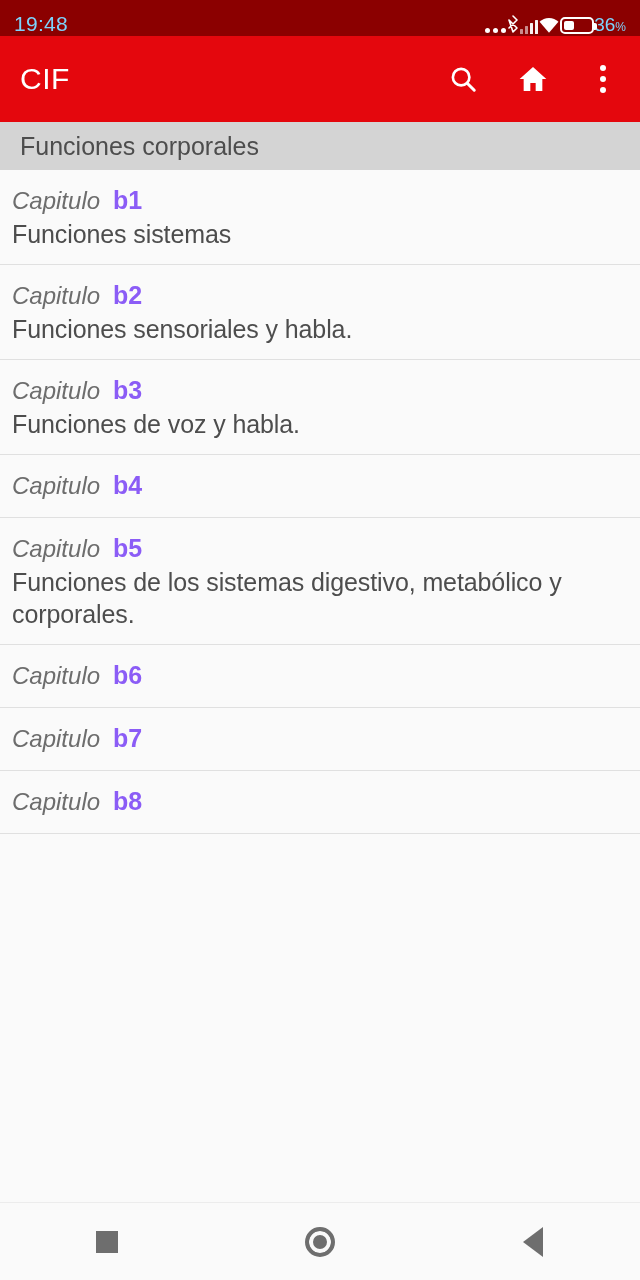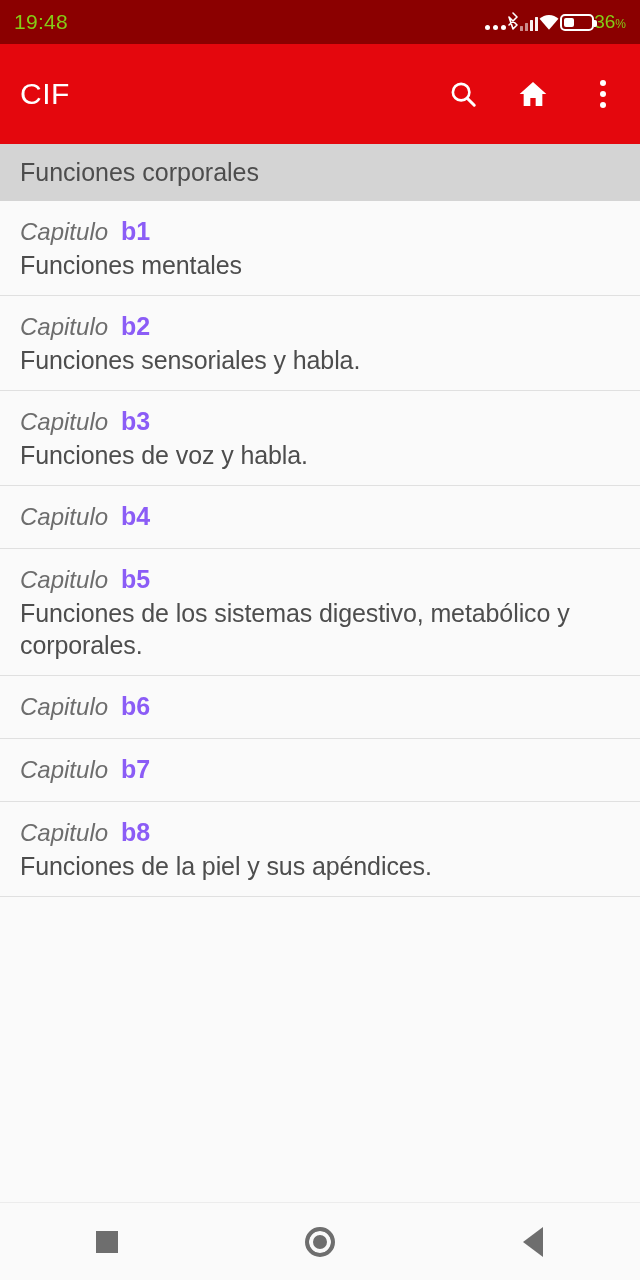--- a/index.html
+++ b/index.html
@@ -11,24 +11,24 @@
   }
   .phone {
     width: 640px; height: 1280px;
     display: flex; flex-direction: column;
     position: relative;
     background: #fafafa;
   }
 
   
   .status-bar {
-    height: 44px;
+    height: 36px;
     background: #8b0000;
-    color: #84cc16;
-    display: flex; align-items: center;
+    color: #7dd3fc;
+    display: flex; align-items: flex-end;
     padding: 0 14px;
     flex: 0 0 auto;
   }
   .status-time {
     font-size: 21px;
     font-weight: 400;
     letter-spacing: 0.3px;
   }
   .status-right {
     margin-left: auto;
@@ -58,21 +58,21 @@
   .battery::after {
     content: ""; position: absolute; right: -5px; top: 4px;
     width: 3px; height: 7px; background: #fff; border-radius: 0 2px 2px 0;
   }
   .battery .fill { height: 100%; width: 36%; background: #fff; border-radius: 2px; }
   .batt-pct { font-size: 19px; }
   .batt-pct small { font-size: 12px; }
 
   
   .app-bar {
-    height: 100px;
+    height: 86px;
     background: #e50914;
     background: #e4070d;
     display: flex; align-items: center;
     padding: 0 20px;
     flex: 0 0 auto;
   }
   .app-title {
     color: #fff;
     font-size: 30px;
     font-weight: 400;
@@ -88,39 +88,39 @@
     cursor: pointer;
   }
   .kebab { display: flex; flex-direction: column; gap: 5px; align-items: center; }
   .kebab span {
     width: 6px; height: 6px; border-radius: 50%; background: #fff; display: block;
   }
 
   
   .section-header {
     background: #d4d4d4;
-    height: 57px;
+    height: 48px;
     display: flex; align-items: center;
     padding: 0 20px;
     flex: 0 0 auto;
   }
   .section-header .label {
     font-size: 25px;
     color: #4d4d4d;
     font-weight: 400;
   }
 
   
   .list {
     flex: 1 1 auto;
     background: #fafafa;
     overflow: hidden;
   }
   .list-item {
-    padding: 16px 20px 14px 20px;
+    padding: 16px 20px 14px 12px;
     border-bottom: 1px solid #e0e0e0;
     background: #fafafa;
     cursor: pointer;
   }
   .item-head {
     display: flex; align-items: baseline; gap: 13px;
     margin-bottom: 3px;
   }
   .item-chapter {
     font-style: italic;
@@ -224,21 +224,21 @@
     <div class="label">Funciones corporales</div>
   </div>
 
   <div class="list">
 
     <div class="list-item">
       <div class="item-head">
         <span class="item-chapter">Capitulo</span>
         <span class="item-code">b1</span>
       </div>
-      <div class="item-title">Funciones mentales</div>
+      <div class="item-title">Funciones sistemas</div>
     </div>
 
     <div class="list-item">
       <div class="item-head">
         <span class="item-chapter">Capitulo</span>
         <span class="item-code">b2</span>
       </div>
       <div class="item-title">Funciones sensoriales y habla.</div>
     </div>
 
@@ -277,21 +277,20 @@
         <span class="item-chapter">Capitulo</span>
         <span class="item-code">b7</span>
       </div>
     </div>
 
     <div class="list-item">
       <div class="item-head">
         <span class="item-chapter">Capitulo</span>
         <span class="item-code">b8</span>
       </div>
-      <div class="item-title">Funciones de la piel y sus apéndices.</div>
     </div>
 
     <div class="list-filler"></div>
   </div>
 
   <div class="nav-bar">
     <div class="icon-btn">
       <div class="nav-square"></div>
     </div>
     <div class="icon-btn">

